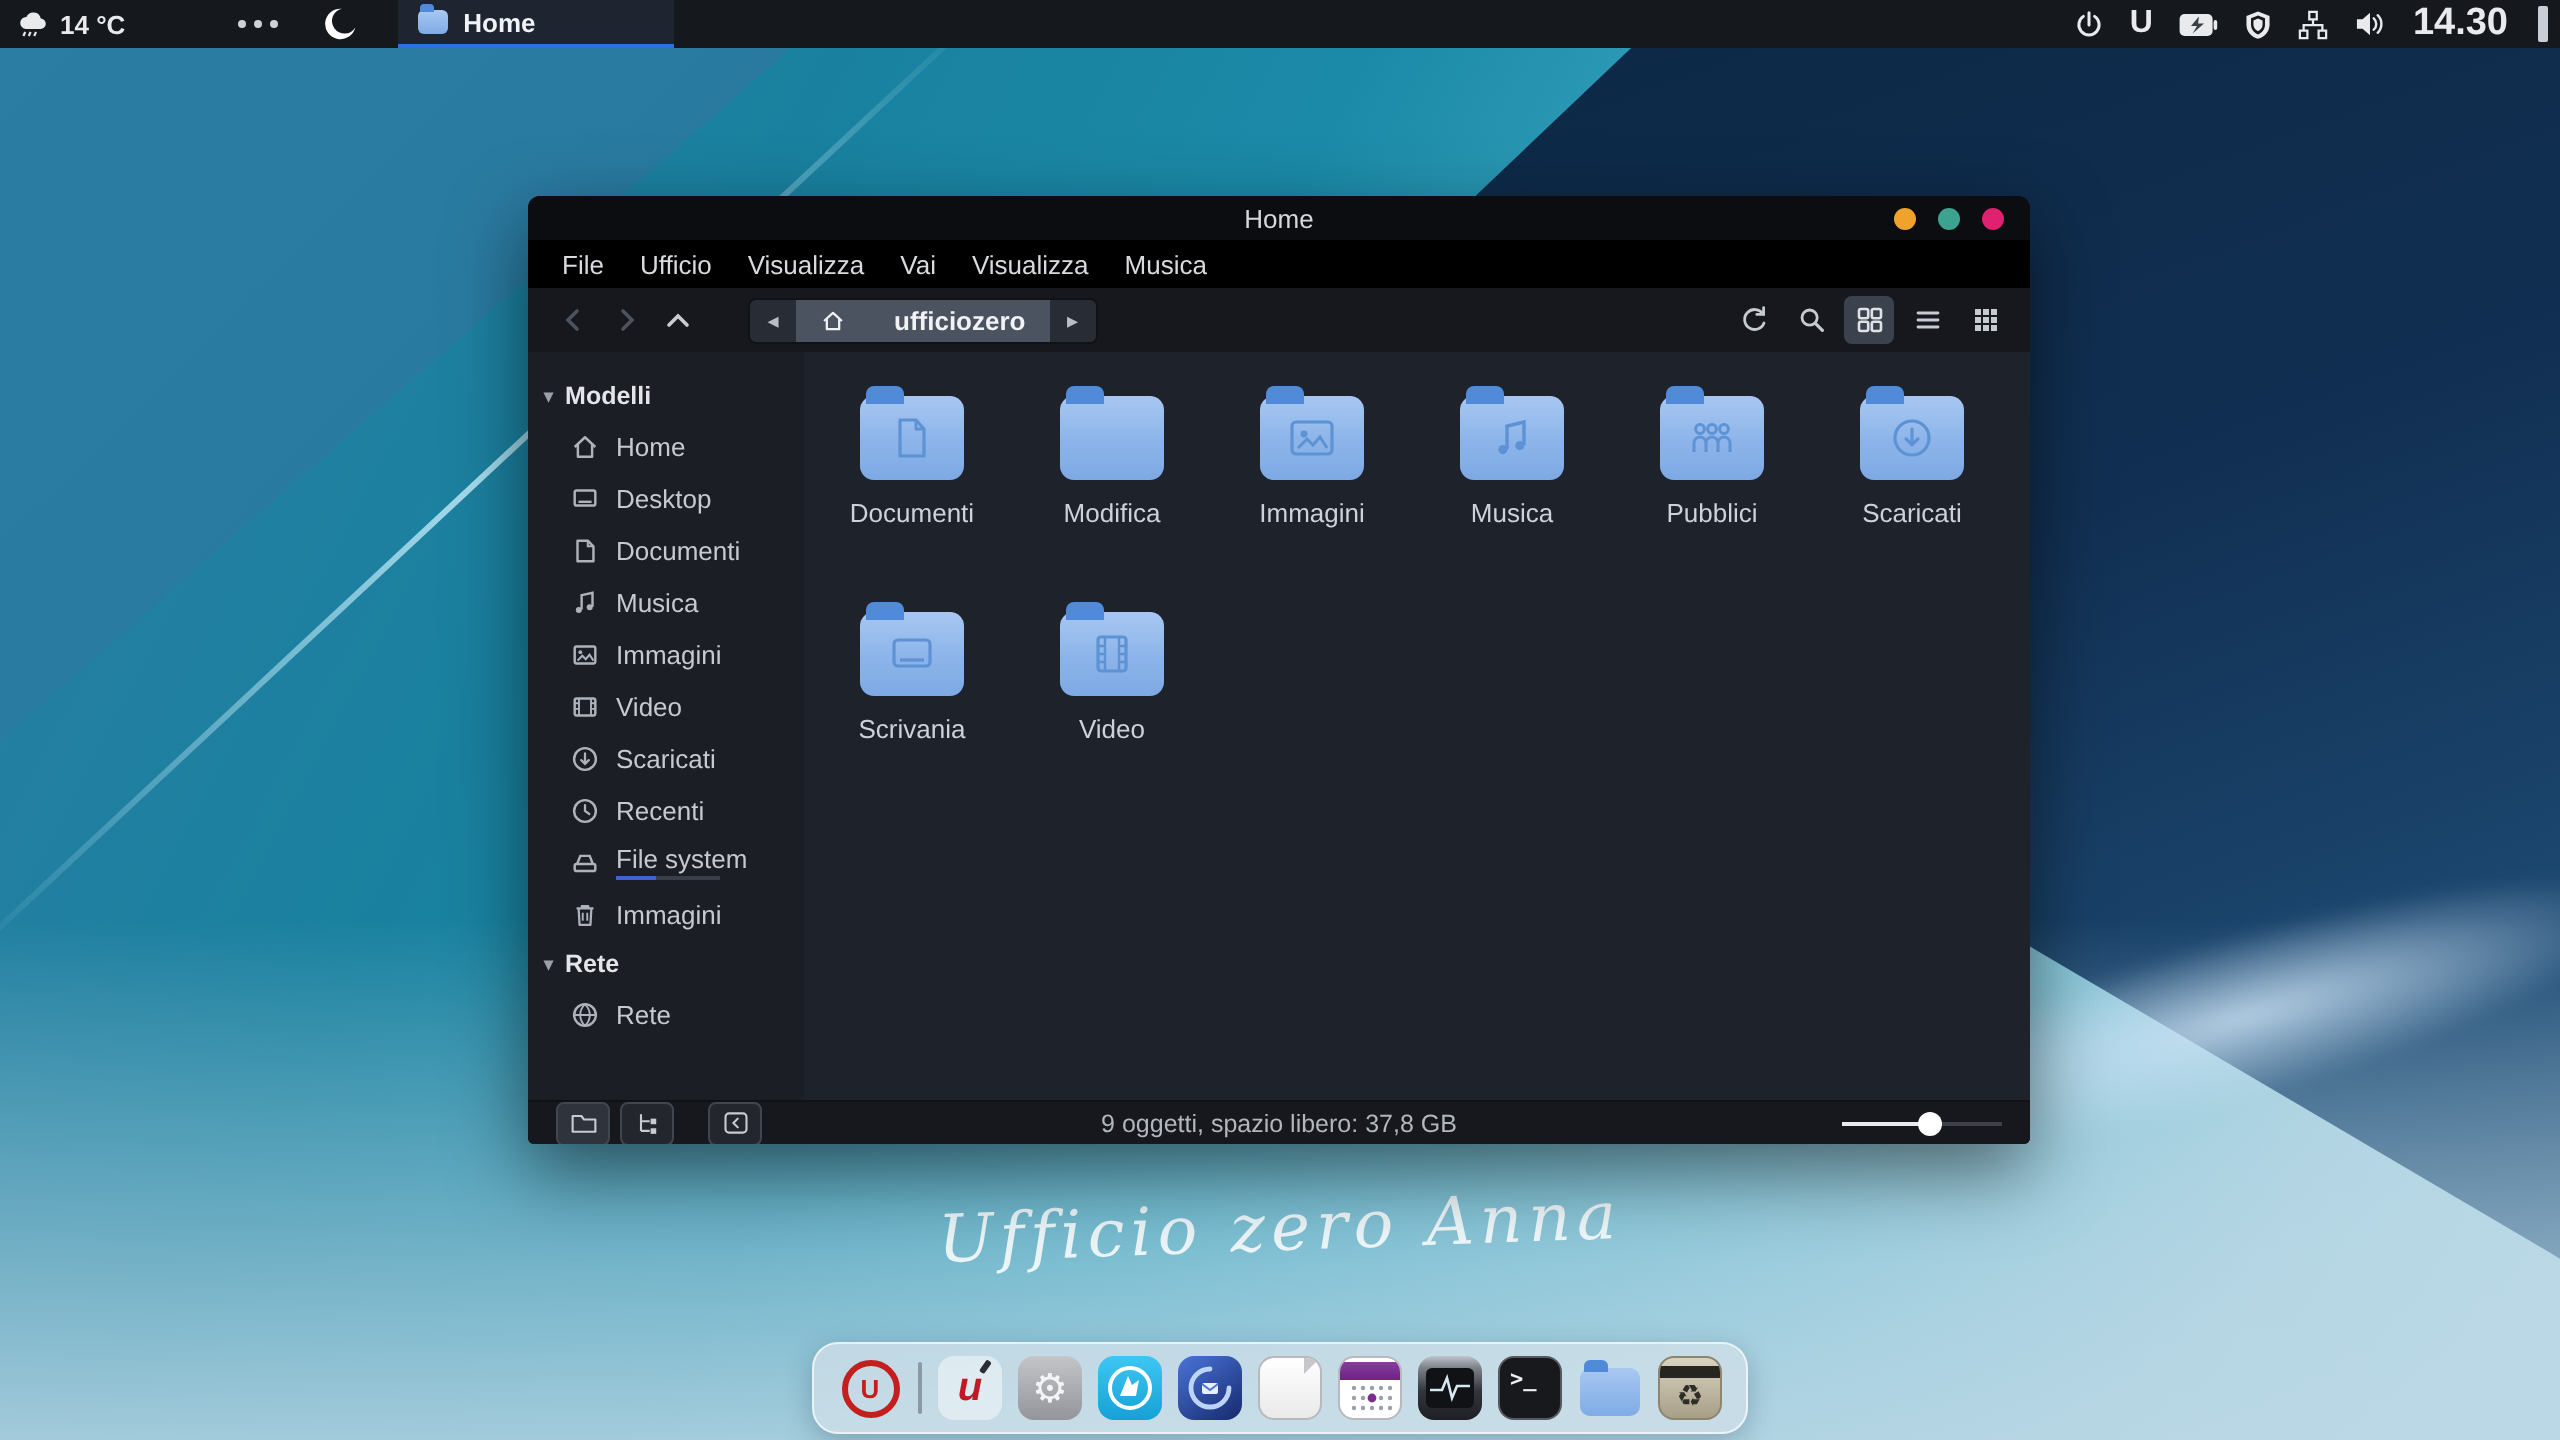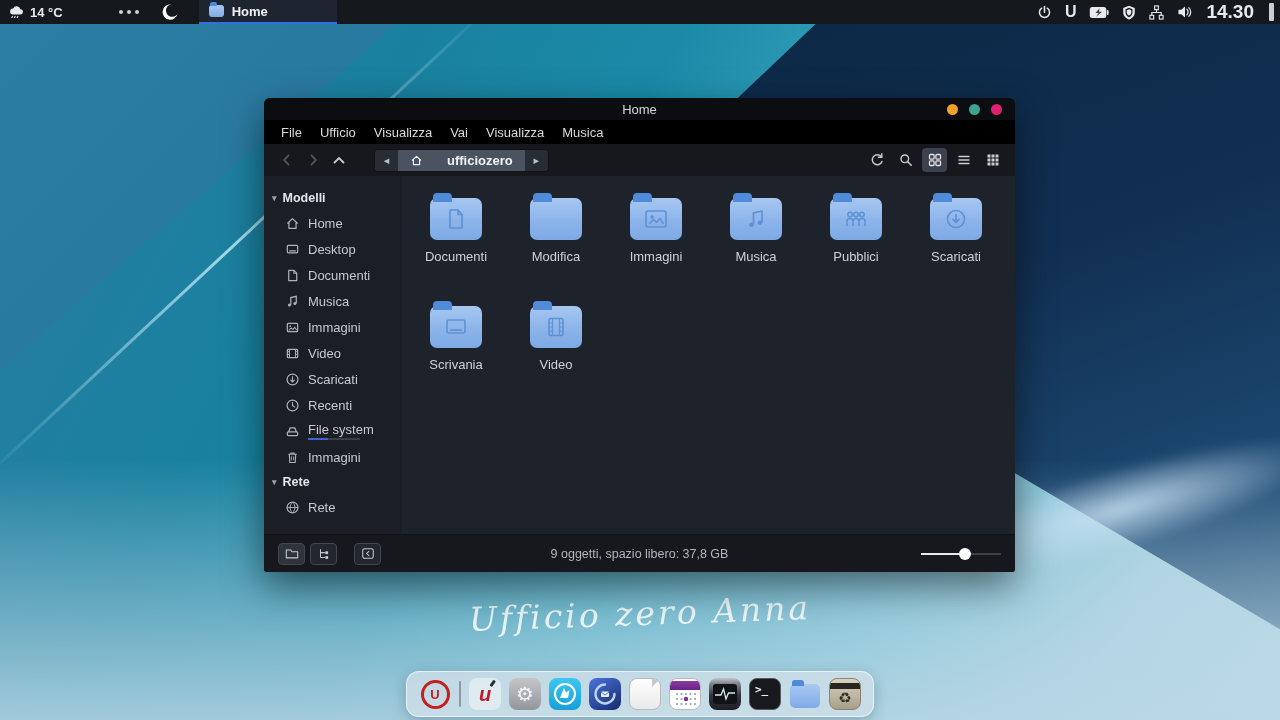--- a/index.html
+++ b/index.html
@@ -80,21 +80,21 @@
   .folder-grid { display:grid; grid-template-columns:repeat(6,100px); grid-auto-rows:108px; }
   .fcell { display:flex; flex-direction:column; align-items:center; padding-top:8px; }
   .folder-icon { width:52px; height:42px; position:relative; border-radius:7px;
     background:linear-gradient(180deg,#a7c7f1 0%,#8cb4ea 55%,#7da9e4 100%);
     margin-top:6px; display:flex; align-items:center; justify-content:center; }
   .folder-icon::before { content:""; position:absolute; left:3px; top:-5px; width:19px; height:9px;
     background:#4f8bd8; border-radius:4px 4px 0 0; }
   .folder-icon svg { position:relative; z-index:1; }
   .flabel { margin-top:9px; font-size:13px; color:#ced2d8; }
 
-  .statusbar { height:38px; background:#16181e; border-top:1px solid #101216; display:flex; align-items:center;
+  .statusbar { height:22px; background:#16181e; border-top:1px solid #101216; display:flex; align-items:center;
     padding:0 14px; position:relative; flex:none; }
   .status-btn { width:27px; height:22px; border:1px solid #40454e; border-radius:4px; background:#23262d;
     display:flex; align-items:center; justify-content:center; margin-right:5px; }
   .status-btn.active { background:#2e333c; }
   .status-btn.gap { margin-left:12px; }
   .status-text { position:absolute; left:0; right:0; text-align:center; font-size:12.5px; color:#b2b6bd; }
   .zoom-slider { margin-left:auto; width:80px; height:12px; position:relative; z-index:2; }
   .zoom-track { position:absolute; top:5px; left:0; right:0; height:2px; background:#3c4149; }
   .zoom-fill { position:absolute; top:5px; left:0; width:44px; height:2px; background:#e9eaec; }
   .zoom-knob { position:absolute; top:0; left:38px; width:12px; height:12px; border-radius:50%; background:#ffffff; }

